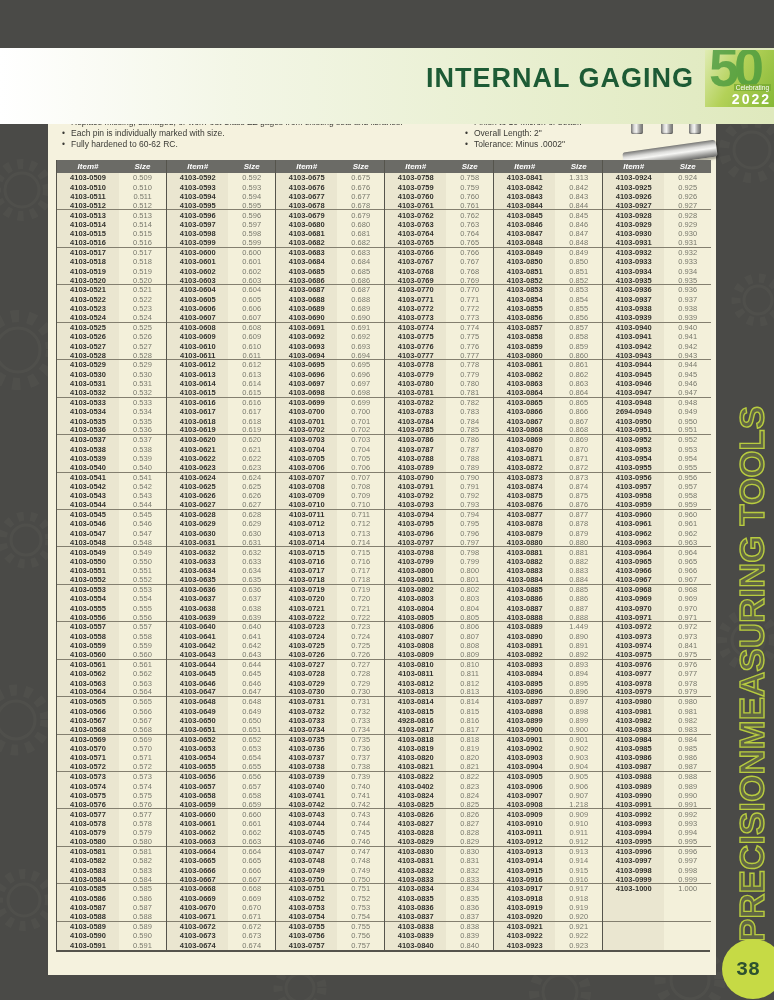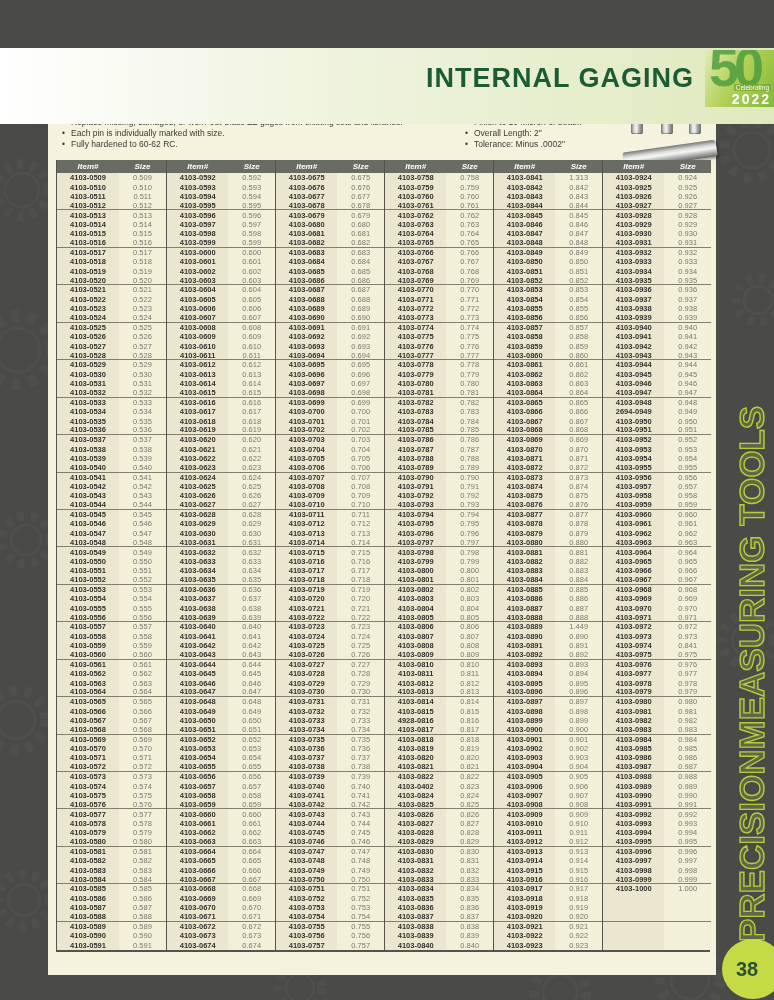--- a/index.html
+++ b/index.html
@@ -64,21 +64,21 @@
   .row.hdr .ci, .row.hdr .cs { background:transparent; color:#fff; font-size:8px;
                                font-style:italic; font-weight:bold; }
 
   
   .sidebar-text { position:absolute; right:2px; bottom:58px; height:580px; z-index:2;
                   writing-mode:vertical-rl; transform:rotate(180deg);
                   font-size:35px; font-weight:bold; white-space:nowrap;
                   color:rgba(184,204,63,.22); -webkit-text-stroke:1.4px #b8cc3f; }
   .page-badge { position:absolute; left:722px; top:939px; width:62px; height:60px; z-index:3;
                 border-radius:50%; background:#c6da45; display:flex; align-items:center; }
-  .page-badge span { font-size:20px; font-weight:bold; color:#2d5130; margin-left:14px; }
+  .page-badge span { font-size:20px; font-weight:bold; color:#2d5130; margin-left:14px;font-family:Liberation Mono, monospace; }
 </style>
 </head>
 <body>
 
 <div id="screen">
 
   <svg id="gears" viewBox="0 0 774 1000">
     <g fill="none" stroke="#585853" opacity="0.4">
       <circle cx="22" cy="190" r="26" stroke-width="10" stroke-dasharray="6 7"></circle>
         <circle cx="22" cy="190" r="17" stroke-width="3"></circle>
@@ -1780,21 +1780,21 @@
           <div class="row">
             <div class="cell ci">4103-0906</div>
             <div class="cell cs">0.906</div>
           </div>
           <div class="row">
             <div class="cell ci">4103-0907</div>
             <div class="cell cs">0.907</div>
           </div>
           <div class="row sep">
             <div class="cell ci">4103-0908</div>
-            <div class="cell cs">0.908</div>
+            <div class="cell cs">1.218</div>
           </div>
           <div class="row">
             <div class="cell ci">4103-0909</div>
             <div class="cell cs">0.909</div>
           </div>
           <div class="row">
             <div class="cell ci">4103-0910</div>
             <div class="cell cs">0.910</div>
           </div>
           <div class="row">

